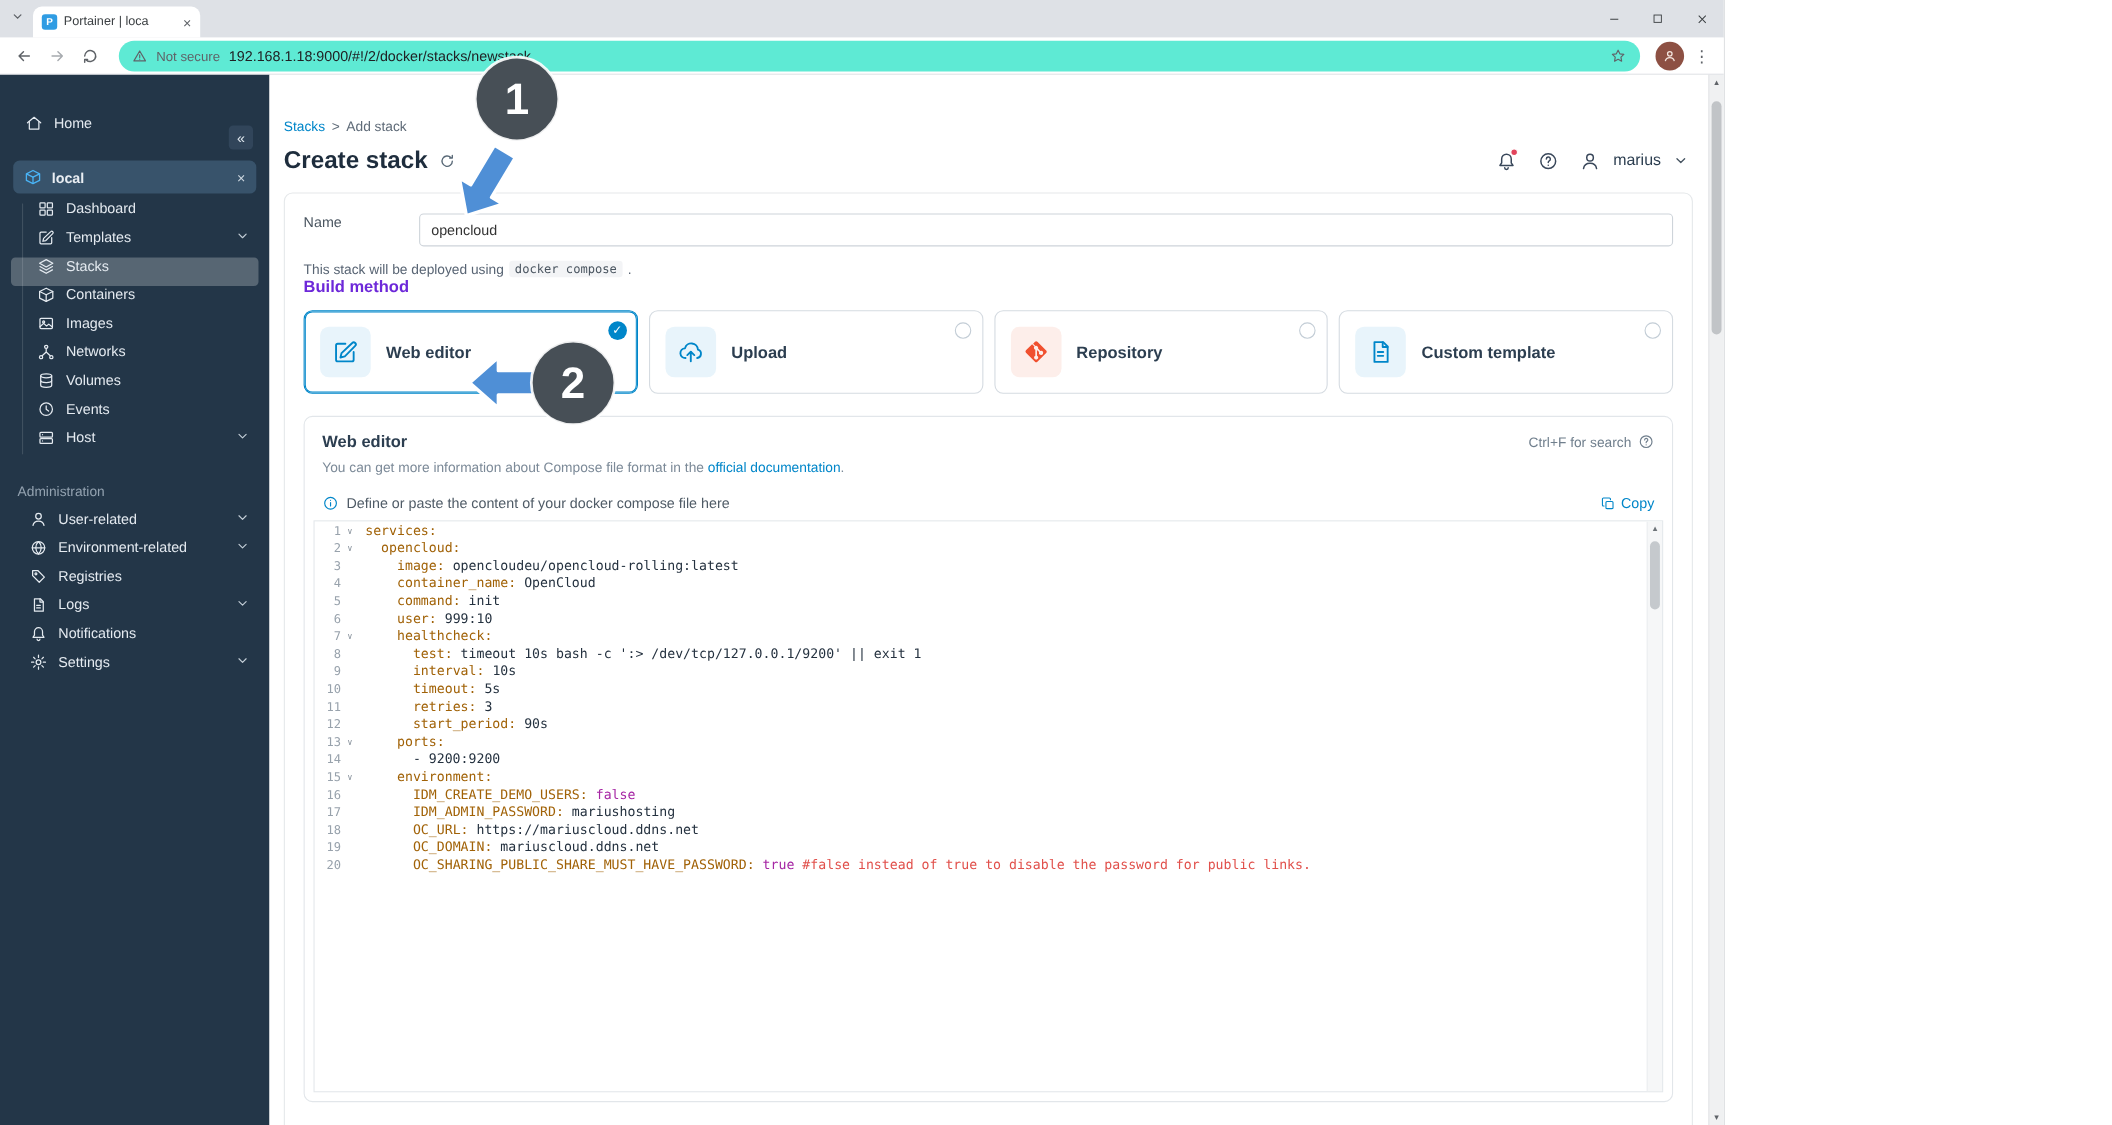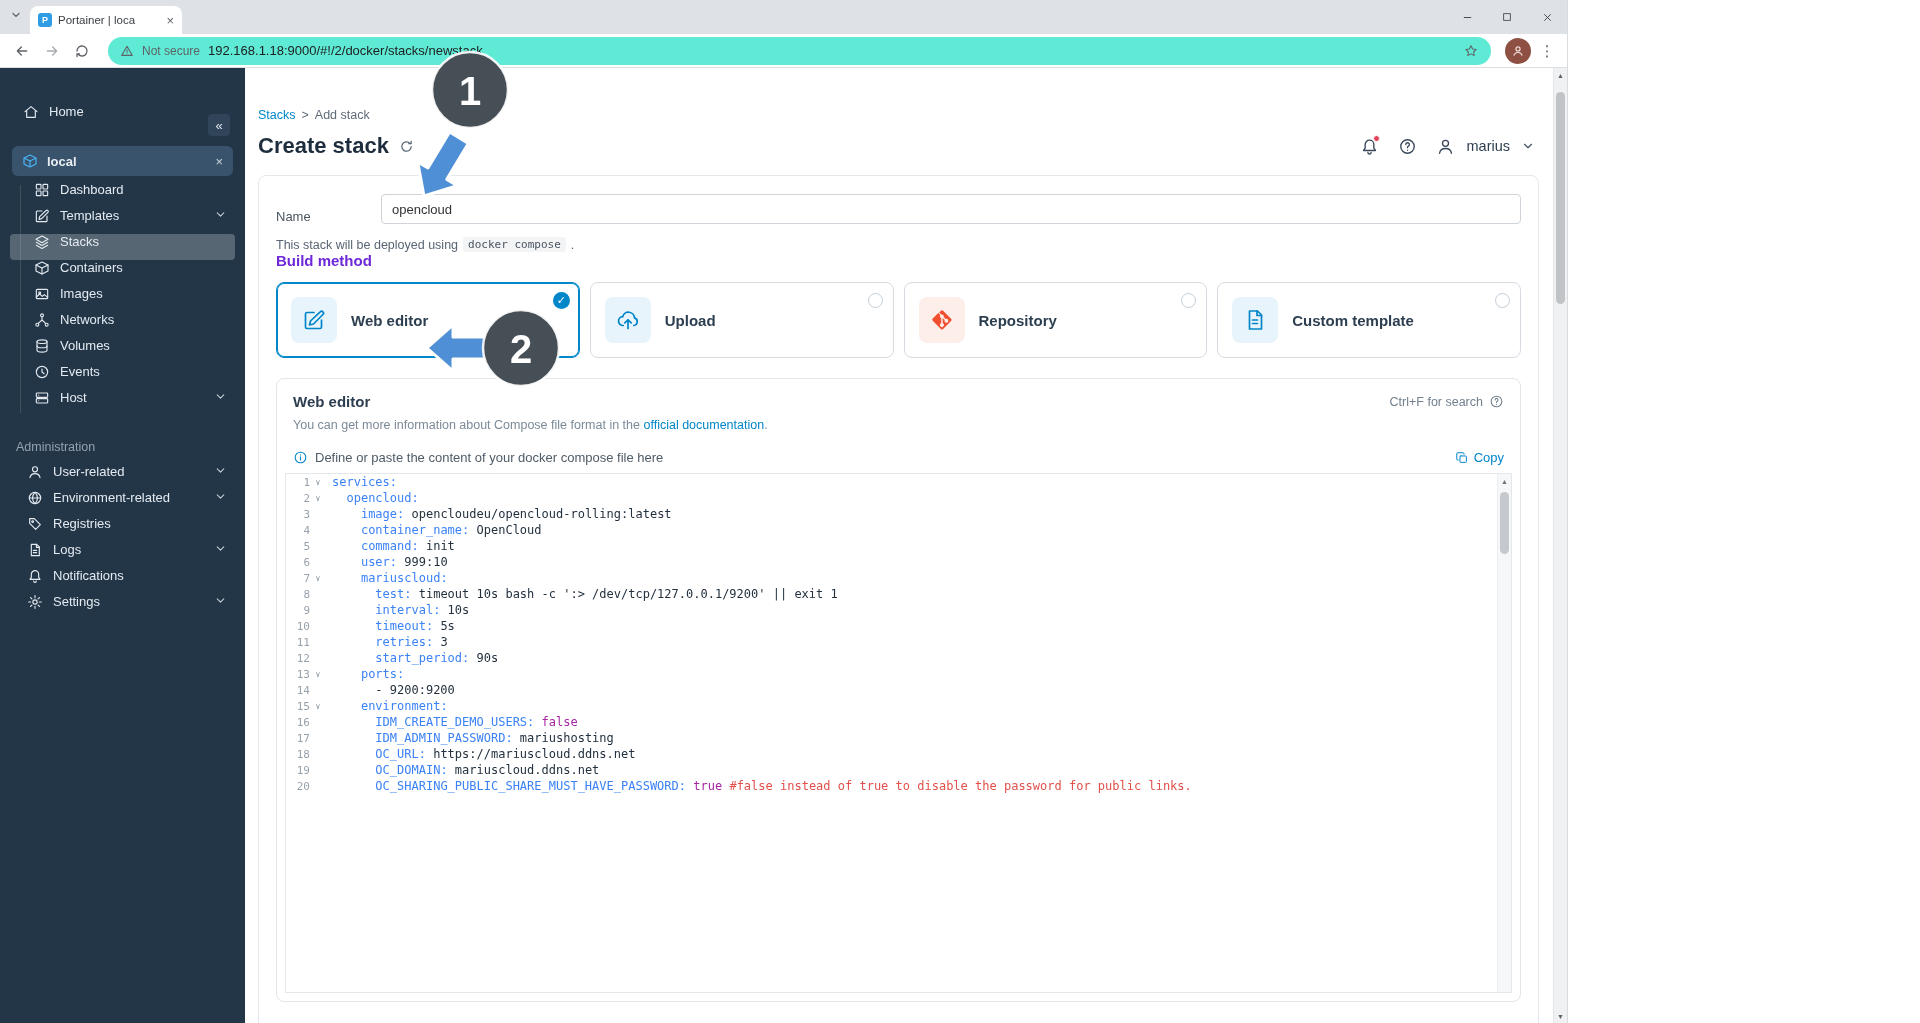--- a/index.html
+++ b/index.html
@@ -58,21 +58,21 @@
   .title-row{display:flex;align-items:center;margin-top:9px;height:30px}
   .page-title{font-size:22px;font-weight:bold;color:#1e2d3d;margin:0}
   .refresh-ic{margin-left:10px;color:#5a6a78;width:15px;height:15px}
   .header-actions{margin-left:auto;display:flex;align-items:center;gap:19px;padding-right:4px;color:#39475a}
   .bell-wrap{position:relative}
   .bell-dot{position:absolute;top:-2px;right:-1px;width:7px;height:7px;border-radius:50%;background:#e2445c;border:1.5px solid #fff}
   .user-name{font-size:14.5px;color:#2c3e50;margin-left:-8px}
   .hdr-chev{width:14px;height:14px;color:#44525f;margin-left:-8px}
 
   .card{margin-top:14px;background:#fff;border:1px solid #e5e8ea;border-radius:8px;padding:18px 17px;height:900px}
-  .name-row{display:flex;align-items:flex-end}
+  .name-row{display:flex;align-items:flex-start}
   .name-label{width:105px;font-size:13px;color:#4a5560}
   .name-input{flex:1;height:30px;border:1px solid #ced4da;border-radius:4px;padding:0 10px;font-size:13px;color:#333;font-family:"Liberation Sans",sans-serif;outline:none;background:#fff}
   .deploy-note{margin-top:13px;font-size:12.5px;color:#596574;display:flex;align-items:center;gap:5px}
   .code-chip{font-family:"DejaVu Sans Mono",monospace;font-size:11px;background:#f3f4f6;border-radius:3px;padding:1px 5px;color:#4a5560}
   .bm-label{font-size:15px;font-weight:bold;color:#6d28d9}
   .methods{display:flex;gap:10px;margin-top:13px}
   .m-card{flex:1;height:76px;border:1px solid #d5dbe1;border-radius:8px;display:flex;align-items:center;padding:0 14px;position:relative;background:#fff}
   .m-card.sel{border-color:#0086c9;box-shadow:0 0 0 1px #0086c9 inset}
   .m-ic{width:46px;height:46px;border-radius:8px;background:#e8f4fb;color:#0086c9;display:flex;align-items:center;justify-content:center}
   .m-ic svg{width:24px;height:24px}
@@ -93,21 +93,21 @@
   .define-left svg{width:15px;height:15px;color:#0086c9}
   .copy-btn{margin-left:auto;display:flex;align-items:center;gap:5px;font-size:13px;color:#0086c9}
   .copy-btn svg{width:14px;height:14px}
 
   .editor{margin:0 8px 8px 8px;border:1px solid #e4e8eb;position:relative;height:520px;overflow:hidden;background:#fff}
   .c-line{display:flex;height:16px;align-items:center}
   .gut{width:46px;flex:none;display:flex;align-items:center;font-family:"DejaVu Sans Mono",monospace;font-size:11px;color:#98a2ac}
   .gut .num{width:24px;text-align:right}
   .gut .fold{width:16px;text-align:center;font-size:8px;color:#8a949e}
   .c-code{font-family:"DejaVu Sans Mono",monospace;font-size:12px;white-space:pre;color:#24313f}
-  .tok-key{color:#3b82f6}
+  .tok-key{color:#a16207}
   .tok-bool{color:#a626a4}
   .tok-comment{color:#e1504b}
   .ed-scroll{position:absolute;top:0;right:0;bottom:0;width:14px;background:#f6f7f8;border-left:1px solid #eceef0}
   .ed-arrow{height:14px;display:flex;align-items:center;justify-content:center;font-size:7px;color:#6d7378}
   .ed-thumb{position:absolute;left:2px;right:2px;top:18px;height:62px;background:#c5c9cd;border-radius:6px}
 
   
   .page-scroll{width:14px;flex:none;background:#f0f1f2;position:relative;border-left:1px solid #e4e6e8}
   .ps-arrow{height:14px;display:flex;align-items:center;justify-content:center;font-size:7px;color:#5f6368}
   .ps-arrow.bot{position:absolute;bottom:0;left:0;right:0}
@@ -518,21 +518,21 @@
                   <span class="num">6</span>
                   <span class="fold"></span>
                 </span>
                 <span class="c-code"><span class="tok-plain">    </span><span class="tok-key">user:</span><span class="tok-plain"> 999:10</span></span>
               </div>
               <div class="c-line">
                 <span class="gut">
                   <span class="num">7</span>
                   <span class="fold">∨</span>
                 </span>
-                <span class="c-code"><span class="tok-plain">    </span><span class="tok-key">mariuscloud:</span></span>
+                <span class="c-code"><span class="tok-plain">    </span><span class="tok-key">healthcheck:</span></span>
               </div>
               <div class="c-line">
                 <span class="gut">
                   <span class="num">8</span>
                   <span class="fold"></span>
                 </span>
                 <span class="c-code"><span class="tok-plain">      </span><span class="tok-key">test:</span><span class="tok-plain"> timeout 10s bash -c ':&gt; /dev/tcp/127.0.0.1/9200' || exit 1</span></span>
               </div>
               <div class="c-line">
                 <span class="gut">

